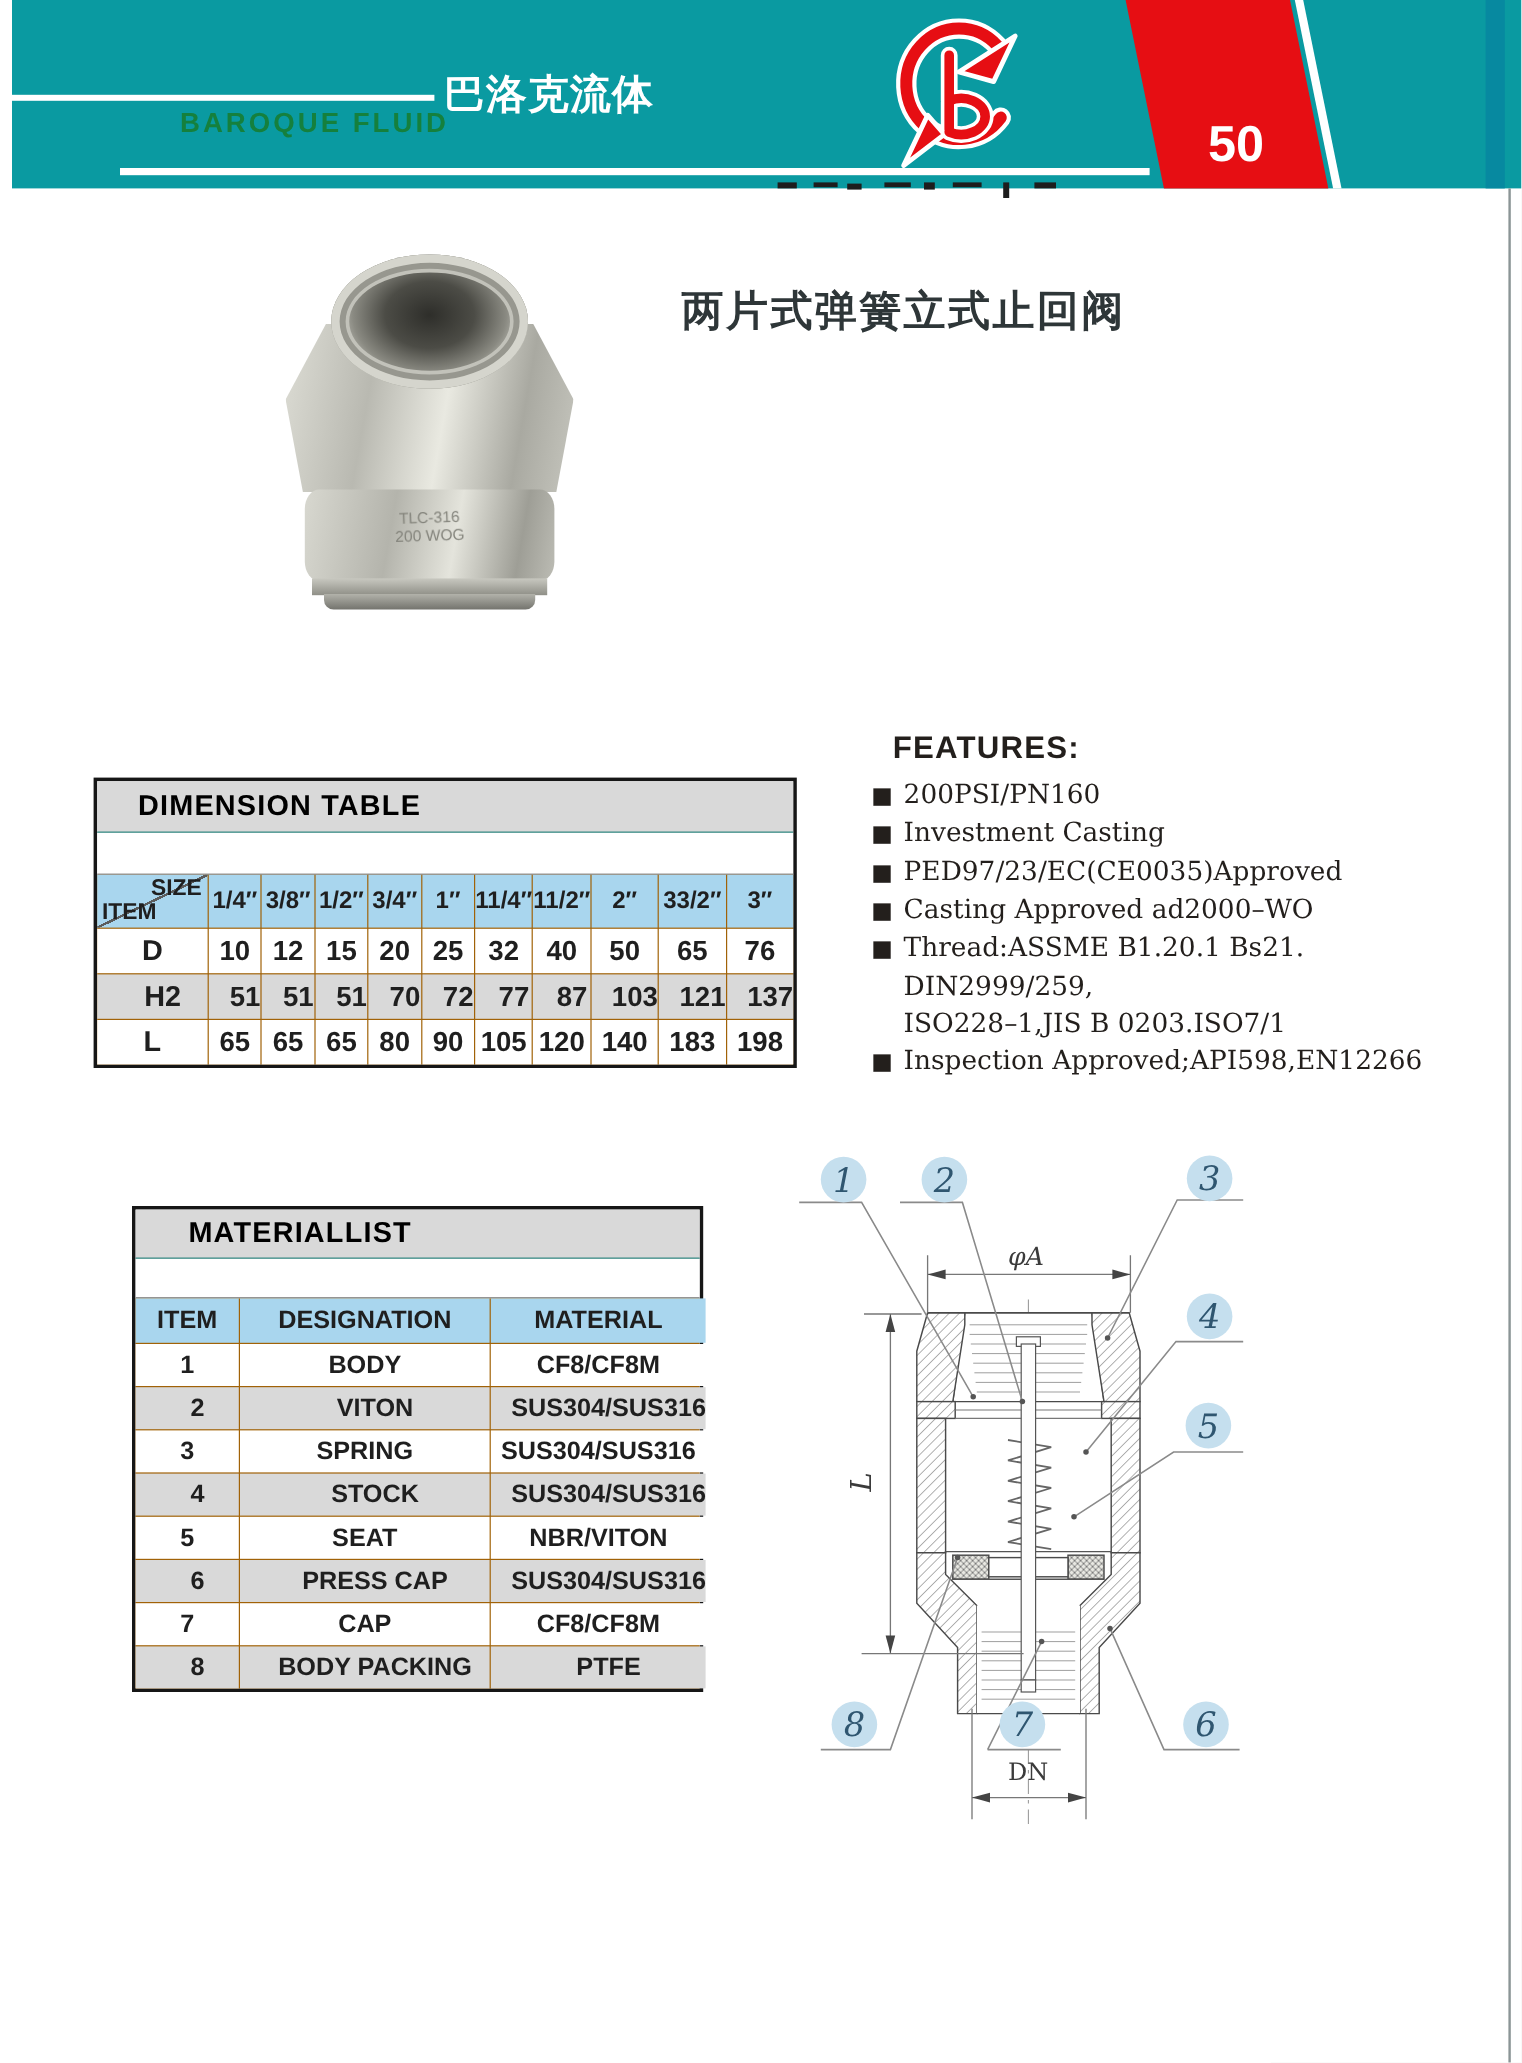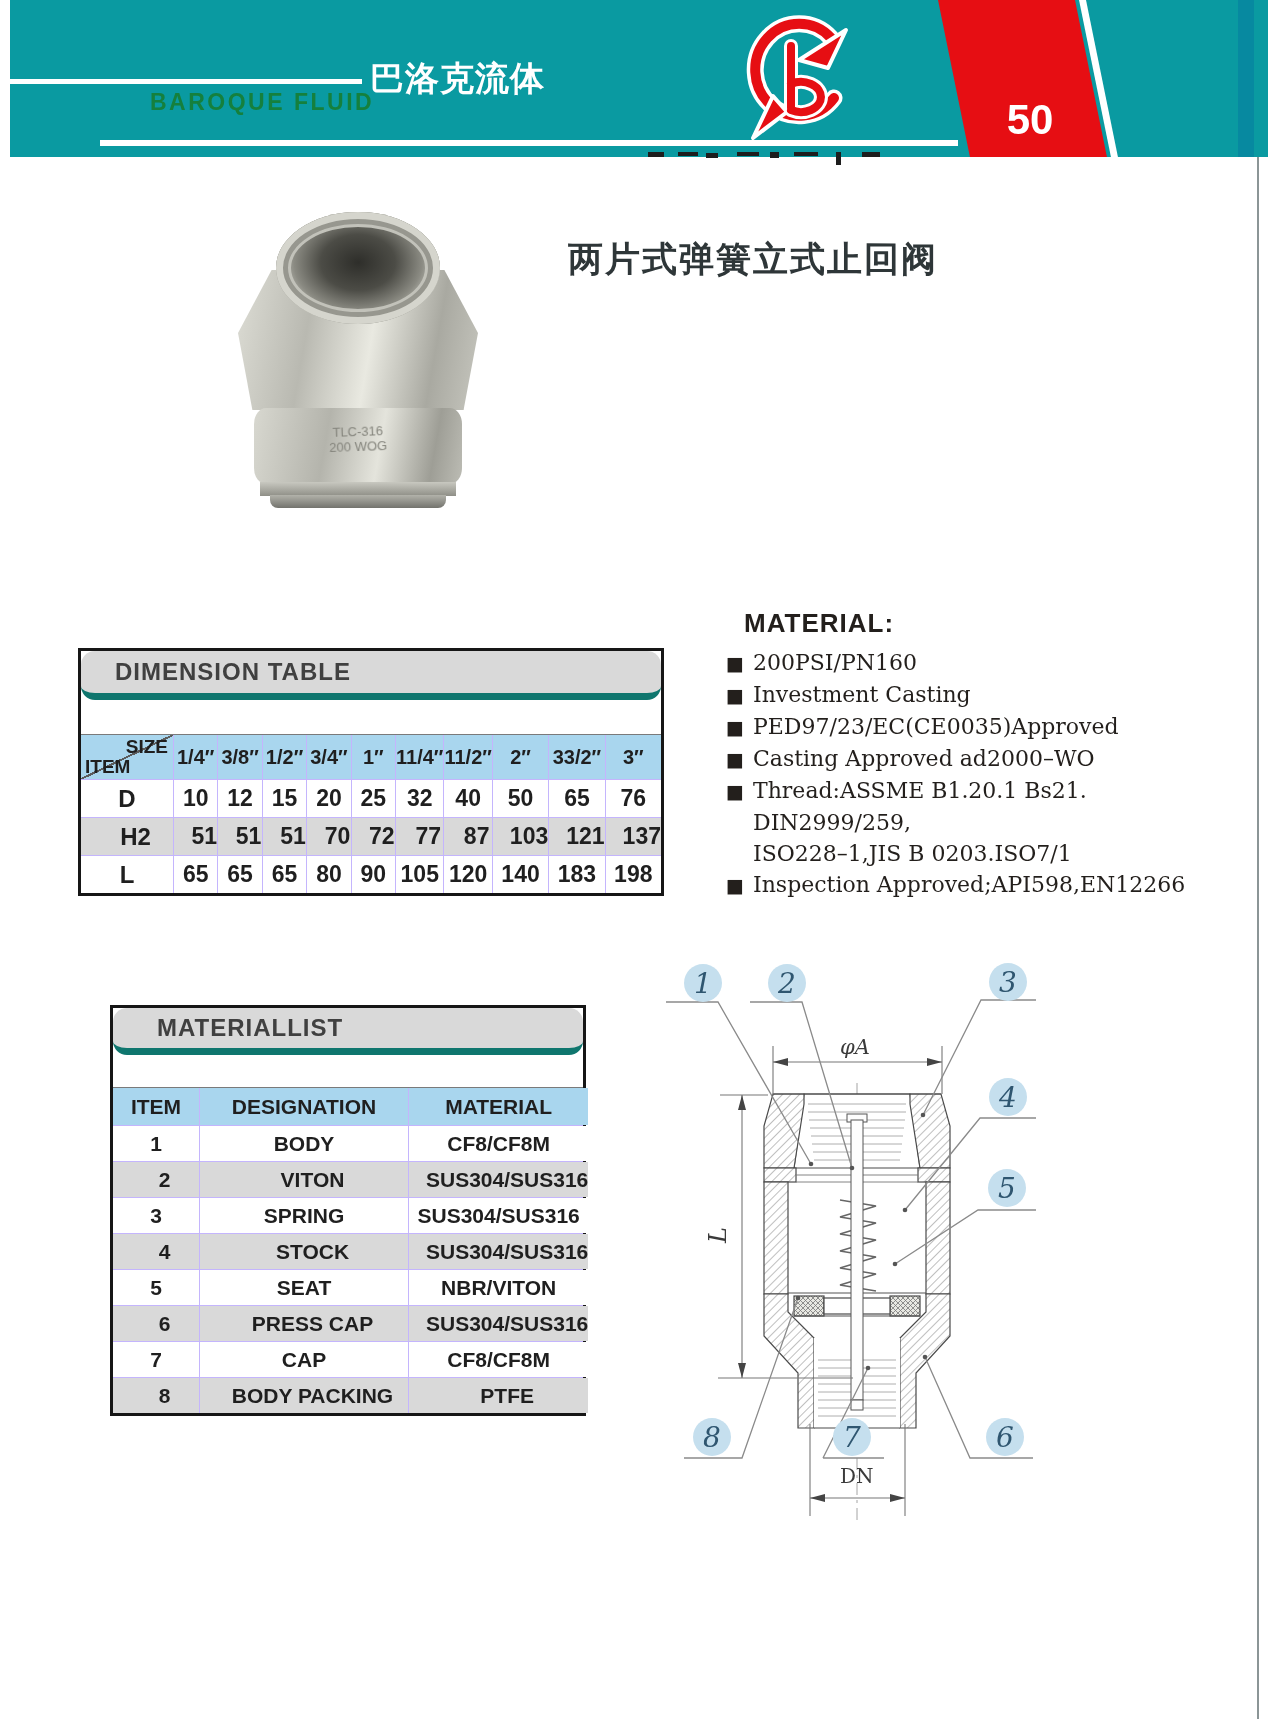--- a/index.html
+++ b/index.html
@@ -45,24 +45,24 @@
          letter-spacing:2px;}
   
   .features{position:absolute;left:726px;top:608px;width:530px;color:#231f1c;}
   .feat-h{font-size:26px;font-weight:bold;margin:0 0 8px 18px;letter-spacing:1px;
          font-family:"Liberation Sans",sans-serif;}
   .feat-row{display:flex;align-items:baseline;line-height:31px;
          font-family:"DejaVu Serif",serif;font-size:22px;}
   .feat-b{width:27px;font-size:19px;font-family:"DejaVu Sans",sans-serif;}
   
   .tblwrap{position:absolute;border:3px solid #161616;background:#ffffff;}
-  .tbl-title{background:#d9d9d9;color:#404040;font-weight:bold;letter-spacing:1px;
-         display:flex;align-items:center;border-bottom:7px solid #0f766e;border-radius:14px;}
+  .tbl-title{background:#d9d9d9;color:#000000;font-weight:bold;letter-spacing:1px;
+         display:flex;align-items:center;border-bottom:1px solid #0f766e;}
   .tbl-spacer{background:#ffffff;border-bottom:1px solid #7a7a7a;}
-  .grid{display:grid;background:#c4b5fd;gap:1px;}
+  .grid{display:grid;background:#a16207;gap:1px;}
   .grid>div{background:#ffffff;display:flex;align-items:center;justify-content:center;
          color:#1f1f1f;font-weight:bold;}
   .grid>.shade{background:#d9d9d9;padding-left:17px;}
   
   .dim{left:78px;top:648px;width:580px;}
   .dim .tbl-title{height:42px;font-size:24px;padding-left:34px;}
   .dim .tbl-spacer{height:34px;}
   #dim-grid{grid-template-columns:92px repeat(10,1fr);grid-template-rows:44px 37px 37px 37px;}
   #dim-grid .dh{background:#a9d6ee;font-size:20px;}
   #dim-grid .dl{font-size:24px;}
@@ -127,21 +127,21 @@
     <div class="v-foot"></div>
     <div class="v-mark">
       <div>TLC-316</div>
       <div>200 WOG</div>
     </div>
   </div>
 
   <div class="prod-title">两片式弹簧立式止回阀</div>
 
   <div class="features">
-    <div class="feat-h">MATERIAL:</div>
+    <div class="feat-h">FEATURES:</div>
     <div id="features-items">
         <div class="feat-row">
           <div class="feat-b">■</div>
           <div class="feat-t">200PSI/PN160</div>
         </div>
         <div class="feat-row">
           <div class="feat-b">■</div>
           <div class="feat-t">Investment Casting</div>
         </div>
         <div class="feat-row">

